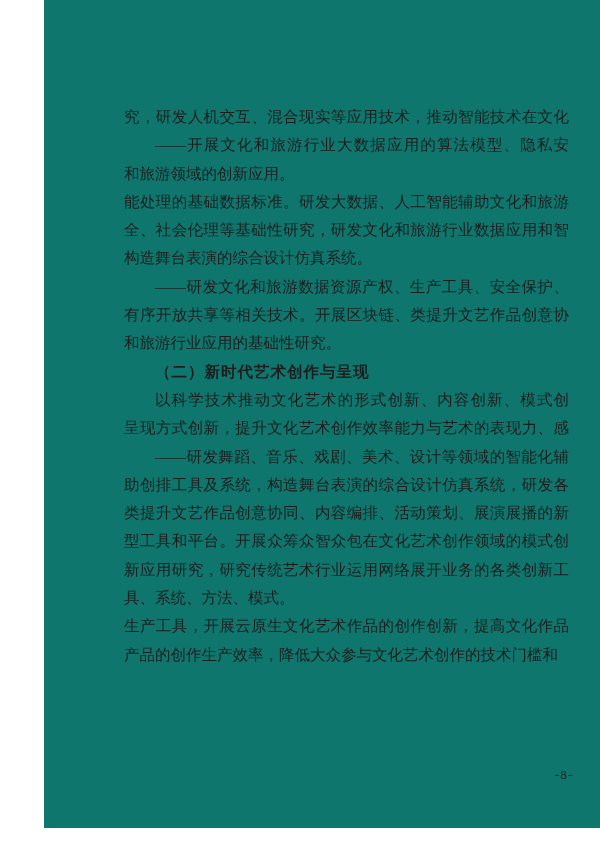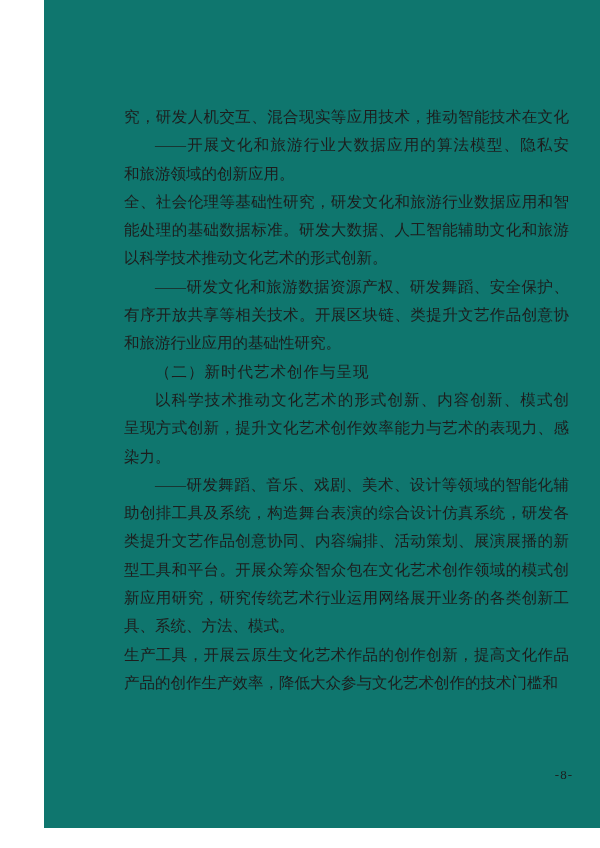--- a/index.html
+++ b/index.html
@@ -31,21 +31,21 @@
     overflow: hidden;
   }
   .line.just {
     text-align: justify;
     text-align-last: justify;
   }
   .line.ind {
     text-indent: 31px;
   }
   .line.heading {
-    font-weight: normal;
+    font-weight: bold;
     letter-spacing: 1px;
   }
   .page-number {
     position: absolute;
     top: 767px;
     left: 0;
     width: 529px;
     text-align: right;
     font-size: 13px;
     letter-spacing: 1px;
@@ -54,30 +54,29 @@
   }
 </style>
 </head>
 <body>
 
 <div class="page">
   <div class="content" id="content">
       <div class="line just">究，研发人机交互、混合现实等应用技术，推动智能技术在文化</div>
       <div class="line just ind">——开展文化和旅游行业大数据应用的算法模型、隐私安</div>
       <div class="line">和旅游领域的创新应用。</div>
+      <div class="line just">能处理的基础数据标准。研发大数据、人工智能辅助文化和旅游</div>
       <div class="line just">全、社会伦理等基础性研究，研发文化和旅游行业数据应用和智</div>
-      <div class="line just">能处理的基础数据标准。研发大数据、人工智能辅助文化和旅游</div>
-      <div class="line">以科学技术推动文化艺术的形式创新。</div>
-      <div class="line just ind">——研发文化和旅游数据资源产权、研发舞蹈、安全保护、</div>
+      <div class="line">构造舞台表演的综合设计仿真系统。</div>
+      <div class="line just ind">——研发文化和旅游数据资源产权、生产工具、安全保护、</div>
       <div class="line just">有序开放共享等相关技术。开展区块链、类提升文艺作品创意协同</div>
       <div class="line">和旅游行业应用的基础性研究。</div>
       <div class="line heading ind">（二）新时代艺术创作与呈现</div>
       <div class="line just ind">以科学技术推动文化艺术的形式创新、内容创新、模式创新、</div>
       <div class="line just">呈现方式创新，提升文化艺术创作效率能力与艺术的表现力、感</div>
-      <div class="line">染力。</div>
       <div class="line just ind">——研发舞蹈、音乐、戏剧、美术、设计等领域的智能化辅</div>
       <div class="line just">助创排工具及系统，构造舞台表演的综合设计仿真系统，研发各</div>
       <div class="line just">类提升文艺作品创意协同、内容编排、活动策划、展演展播的新</div>
       <div class="line just">型工具和平台。开展众筹众智众包在文化艺术创作领域的模式创</div>
       <div class="line just">新应用研究，研究传统艺术行业运用网络展开业务的各类创新工</div>
       <div class="line">具、系统、方法、模式。</div>
       <div class="line just">生产工具，开展云原生文化艺术作品的创作创新，提高文化作品</div>
       <div class="line">产品的创作生产效率，降低大众参与文化艺术创作的技术门槛和</div>
     </div>
   <div class="page-number">-8-</div>

